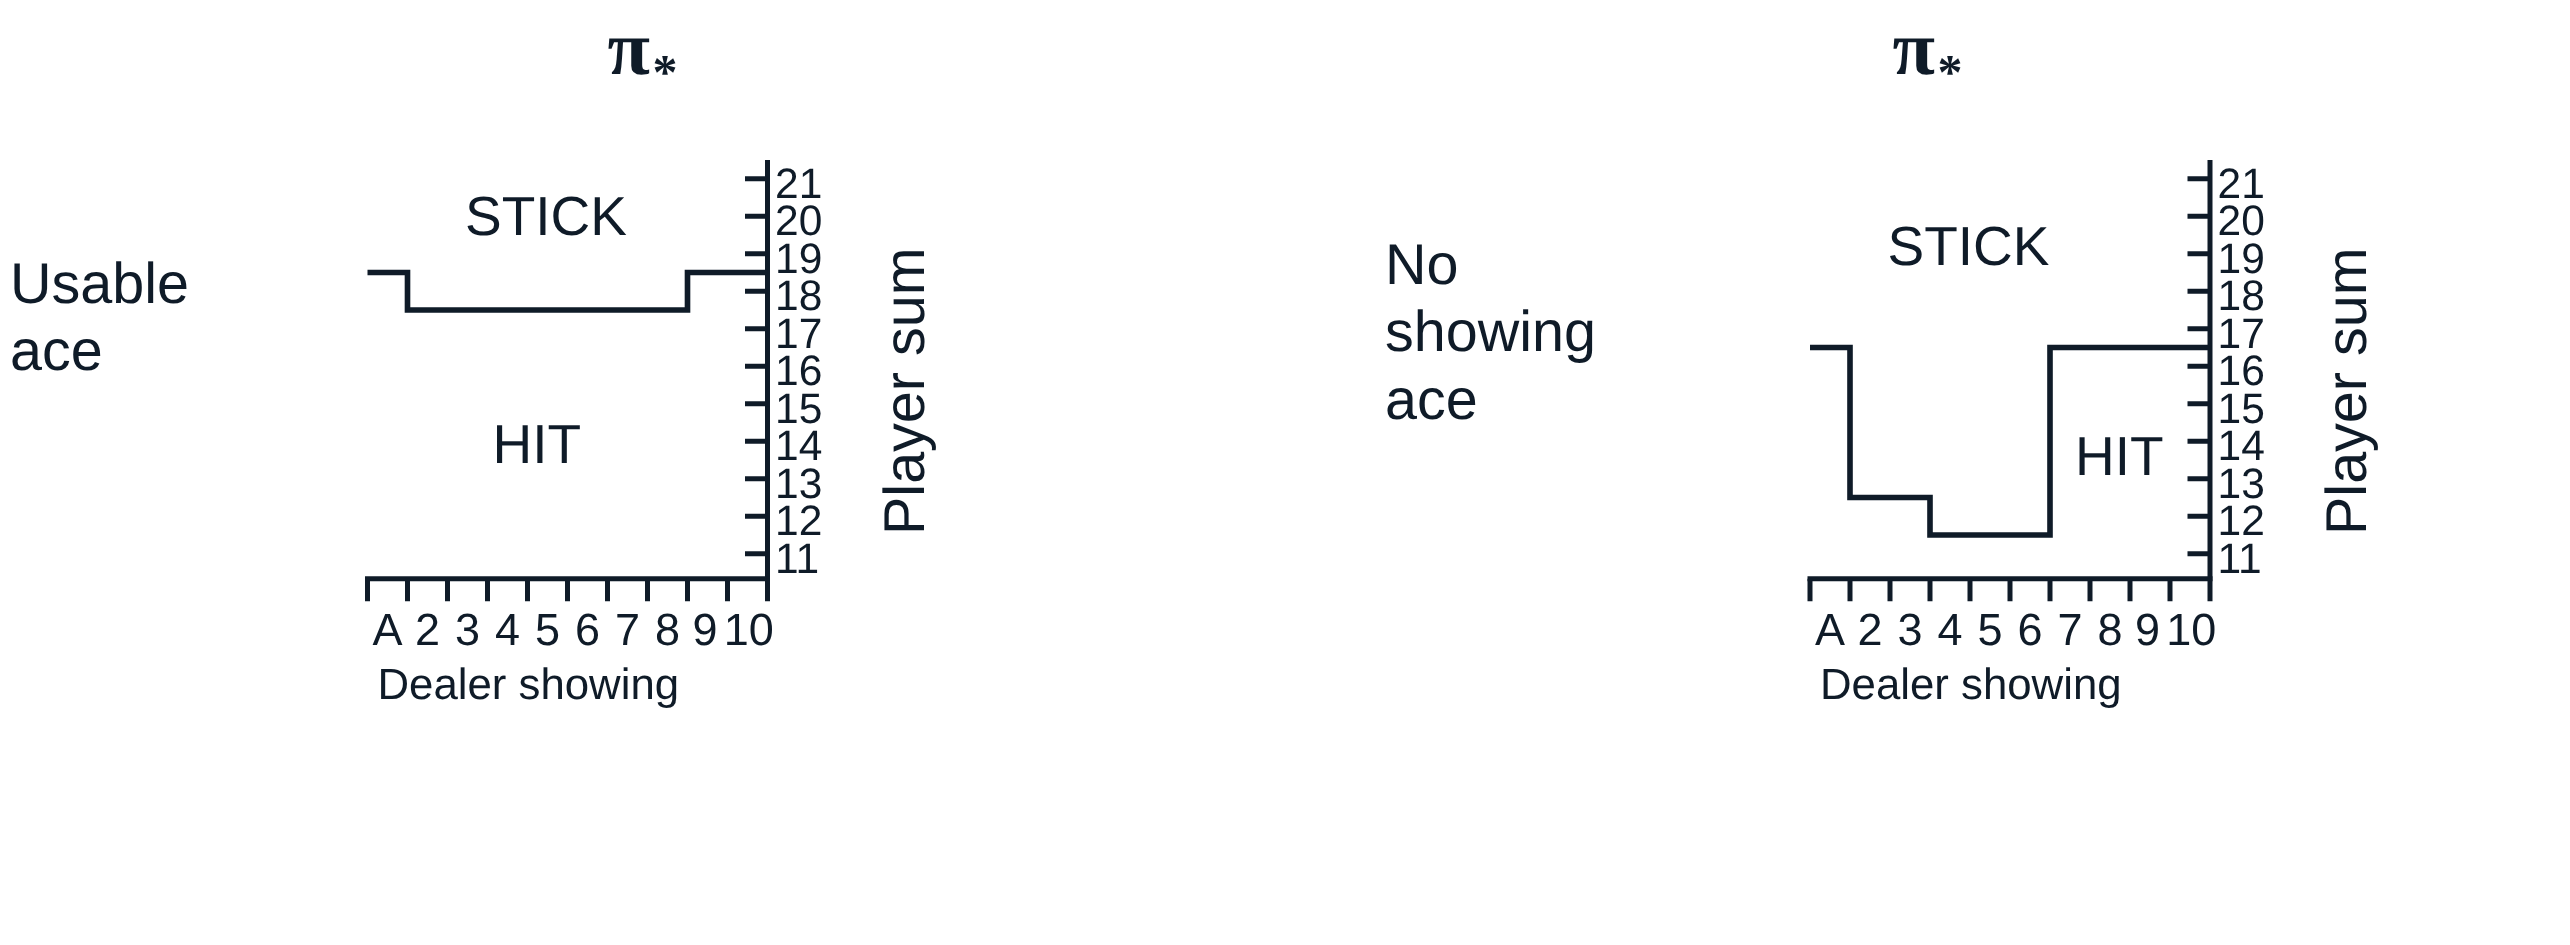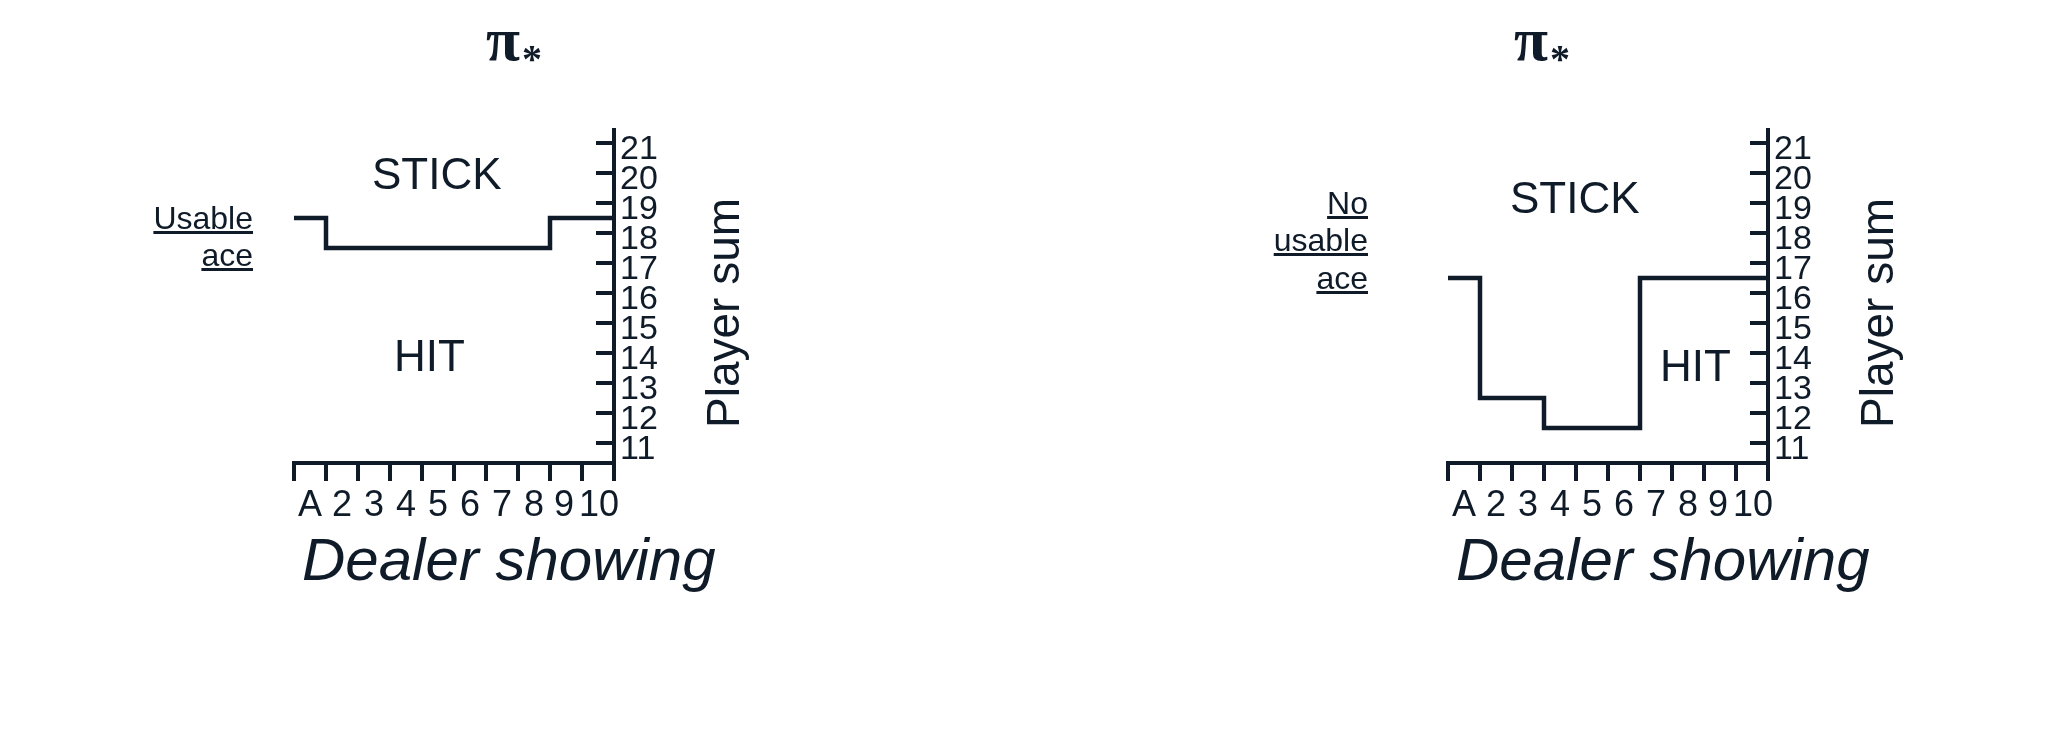--- a/index.html
+++ b/index.html
@@ -45,25 +45,24 @@
   .panel-title .pi-sym { font-size: 62px; }
   .panel-title .pi-sub {
     font-size: 40px;
     vertical-align: -0.30em;
     margin-left: 2px;
   }
 
   
   .row-caption {
     position: absolute;
-    font-size: 32px;
+    font-size: 46px;
     line-height: 1.17;
-    text-align: right;
+    text-align: left;
     white-space: pre-line;
-    text-decoration: underline;
   }
   .panel-left .row-caption {
     left: 8px;
     top: 200px;
     width: 245px;
   }
   .panel-right .row-caption {
     left: 80px;
     top: 185px;
     width: 260px;
@@ -83,24 +82,23 @@
     position: absolute;
     font-size: 44px;
     line-height: 1;
     white-space: nowrap;
     text-align: right;
   }
 
   
   .axis-title-x {
     position: absolute;
-    font-size: 60px;
-    line-height: 1;
-    white-space: nowrap;
-    font-style: italic;
+    font-size: 35px;
+    line-height: 1;
+    white-space: nowrap;
   }
   .axis-title-y {
     position: absolute;
     font-size: 46px;
     line-height: 1;
     white-space: nowrap;
     transform-origin: 0 0;
     transform: rotate(-90deg);
   }
   .tick-label {
@@ -201,21 +199,21 @@
     </div>
   </div>
 
   <div class="panel panel-right">
 
     <div class="panel-title">
       <span class="pi-sym">π</span><span class="pi-sub">*</span>
     </div>
 
     <div class="row-caption">No
-usable
+showing
 ace</div>
 
     <div class="plot">
       <svg class="plot-svg" width="420" height="420" viewBox="0 0 420 420">
 
         <line x1="330" y1="10" x2="330" y2="345" stroke="#0f1b28" stroke-width="4"></line>
 
         <line x1="8" y1="345" x2="332" y2="345" stroke="#0f1b28" stroke-width="4"></line>
 
         <g stroke="#0f1b28" stroke-width="4">

